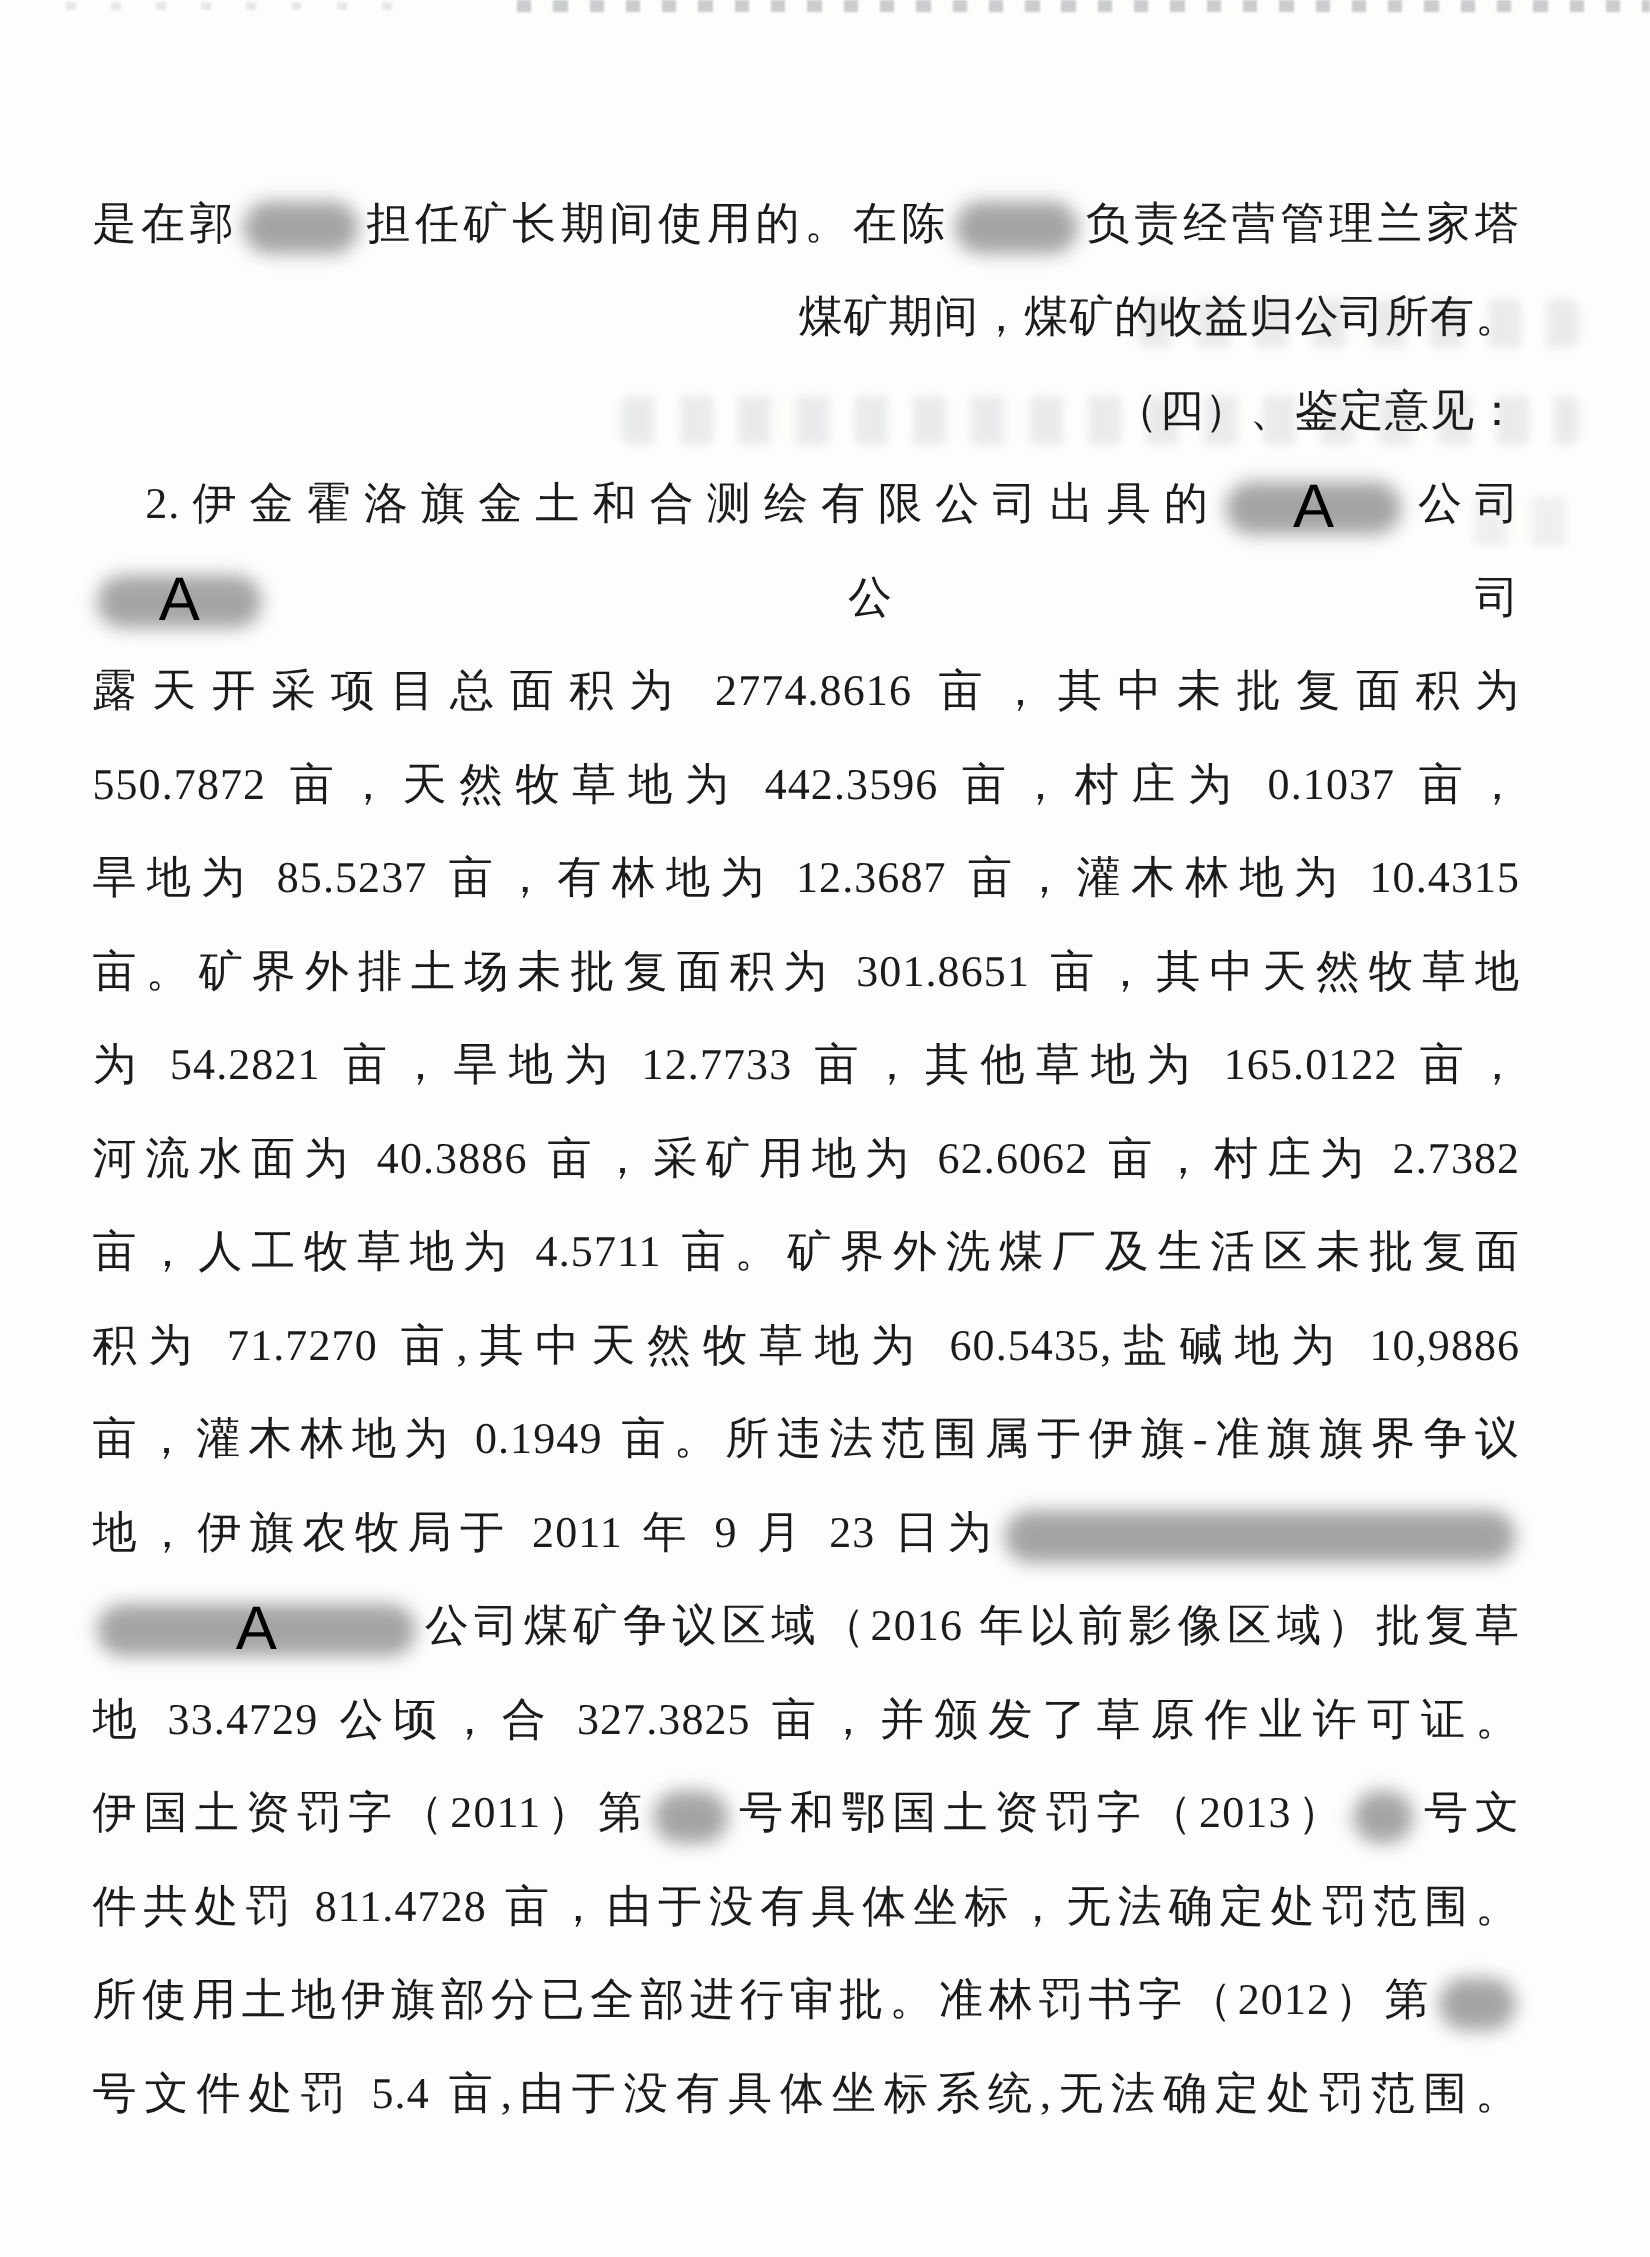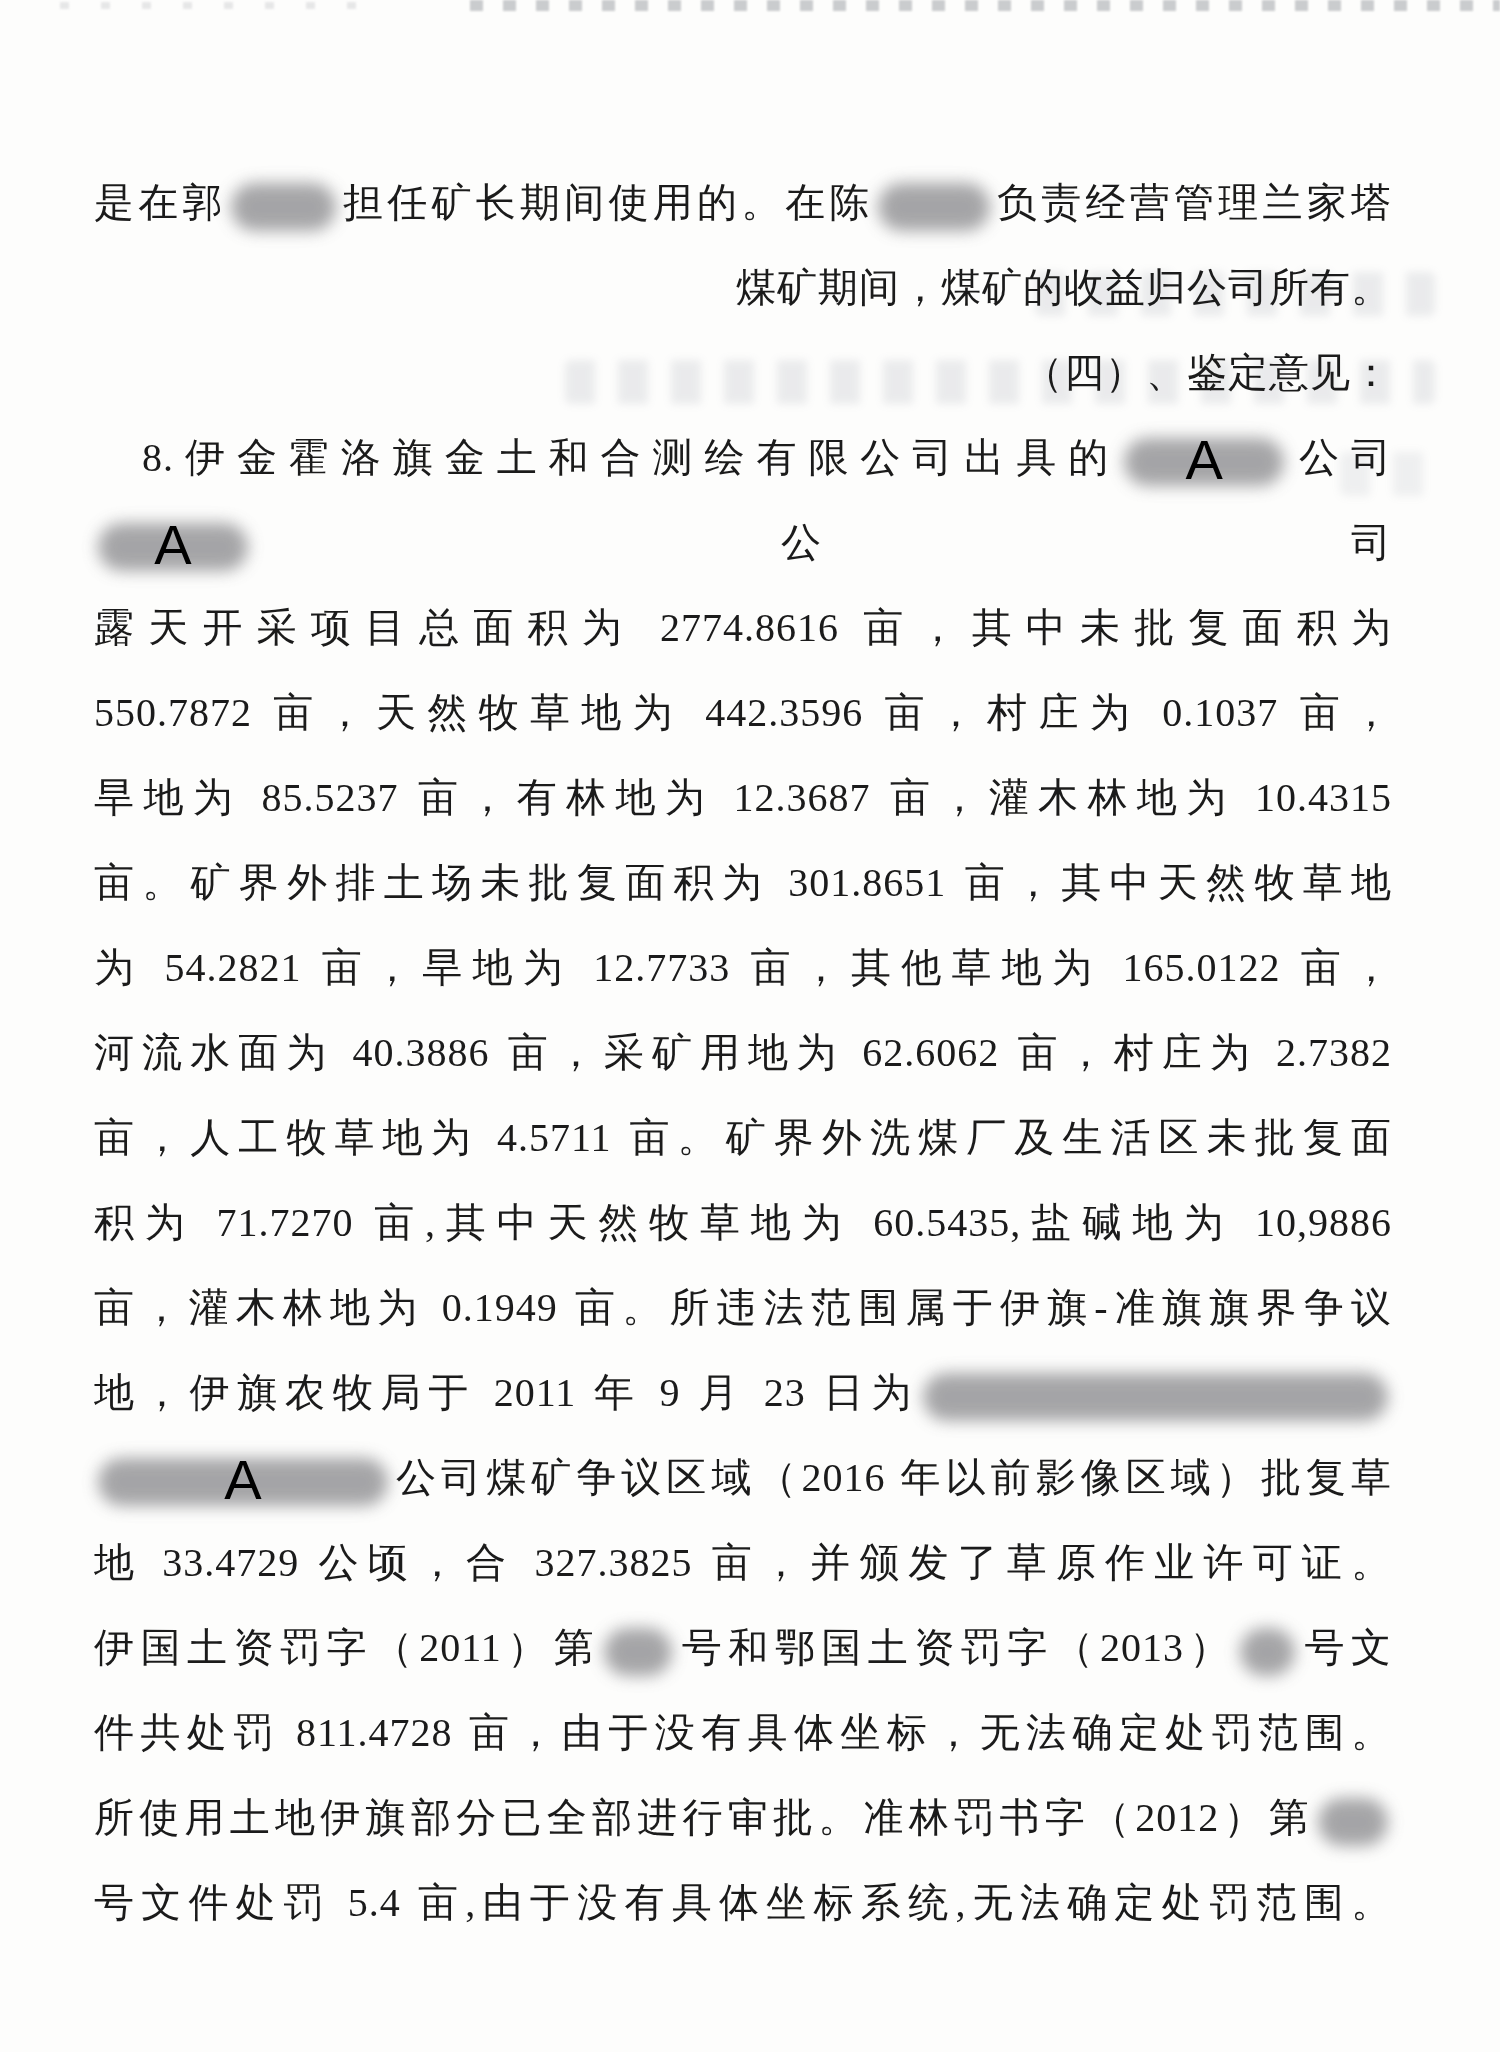--- a/index.html
+++ b/index.html
@@ -26,21 +26,21 @@
     position:absolute;height:44px;
     background:repeating-linear-gradient(90deg,#8a8f9c 0 30px,transparent 30px 53px);
     opacity:.16;filter:blur(4px);
     border-radius:6px;
   }
   .ghost-1{left:1035px;top:272px;width:400px;}
   .ghost-2{left:565px;top:360px;width:870px;}
   .ghost-3{left:1340px;top:452px;width:100px;opacity:.12;}
 
   .doc{
-    position:absolute;left:94px;top:160px;width:1298px;
+    position:absolute;left:84px;top:160px;width:1298px;
     color:#1b1b1b;
   }
   .line{
     height:85px;line-height:85px;
     font-size:40px;
     white-space:nowrap;
     text-align:right;
   }
   .line.justify{
     white-space:normal;
@@ -73,21 +73,21 @@
 <div class="top-noise"></div>
 <div class="top-noise-2"></div>
 <div class="ghost ghost-1"></div>
 <div class="ghost ghost-2"></div>
 <div class="ghost ghost-3"></div>
 
 <div class="doc">
     <div class="line justify"><span class="seg-text">是在郭</span><span class="redaction" style="width: 105px;"><i class="blob"></i></span><span class="seg-text">担任矿长期间使用的。在陈</span><span class="redaction" style="width: 112px;"><i class="blob"></i></span><span class="seg-text">负责经营管理兰家塔</span></div>
     <div class="line"><span class="seg-text">煤矿期间，煤矿的收益归公司所有。</span></div>
     <div class="line indent"><span class="seg-text">（四）、鉴定意见：</span></div>
-    <div class="line justify indent"><span class="seg-text">8.伊金霍洛旗金土和合测绘有限公司出具的</span><span class="redaction" style="width: 160px;"><i class="blob"></i><b class="overlay-a">A</b></span><span class="seg-text">公司</span></div>
+    <div class="line justify indent"><span class="seg-text">2.伊金霍洛旗金土和合测绘有限公司出具的</span><span class="redaction" style="width: 160px;"><i class="blob"></i><b class="overlay-a">A</b></span><span class="seg-text">公司</span></div>
     <div class="line justify"><span class="redaction" style="width: 150px;"><i class="blob"></i><b class="overlay-a">A</b></span><span class="seg-text">公司</span></div>
     <div class="line justify"><span class="seg-text">露天开采项目总面积为 2774.8616 亩，其中未批复面积为</span></div>
     <div class="line justify"><span class="seg-text">550.7872 亩，天然牧草地为 442.3596 亩，村庄为 0.1037 亩，</span></div>
     <div class="line justify"><span class="seg-text">旱地为 85.5237 亩，有林地为 12.3687 亩，灌木林地为 10.4315</span></div>
     <div class="line justify"><span class="seg-text">亩。矿界外排土场未批复面积为 301.8651 亩，其中天然牧草地</span></div>
     <div class="line justify"><span class="seg-text">为 54.2821 亩，旱地为 12.7733 亩，其他草地为 165.0122 亩，</span></div>
     <div class="line justify"><span class="seg-text">河流水面为 40.3886 亩，采矿用地为 62.6062 亩，村庄为 2.7382</span></div>
     <div class="line justify"><span class="seg-text">亩，人工牧草地为 4.5711 亩。矿界外洗煤厂及生活区未批复面</span></div>
     <div class="line justify"><span class="seg-text">积为 71.7270 亩,其中天然牧草地为 60.5435,盐碱地为 10,9886</span></div>
     <div class="line justify"><span class="seg-text">亩，灌木林地为 0.1949 亩。所违法范围属于伊旗-准旗旗界争议</span></div>

